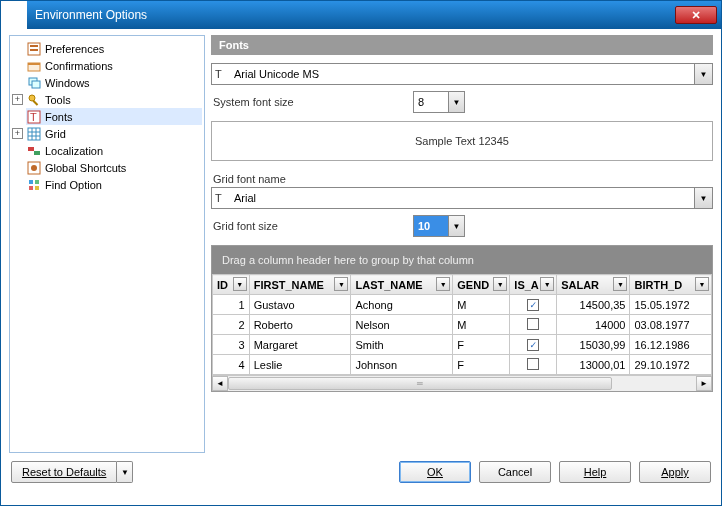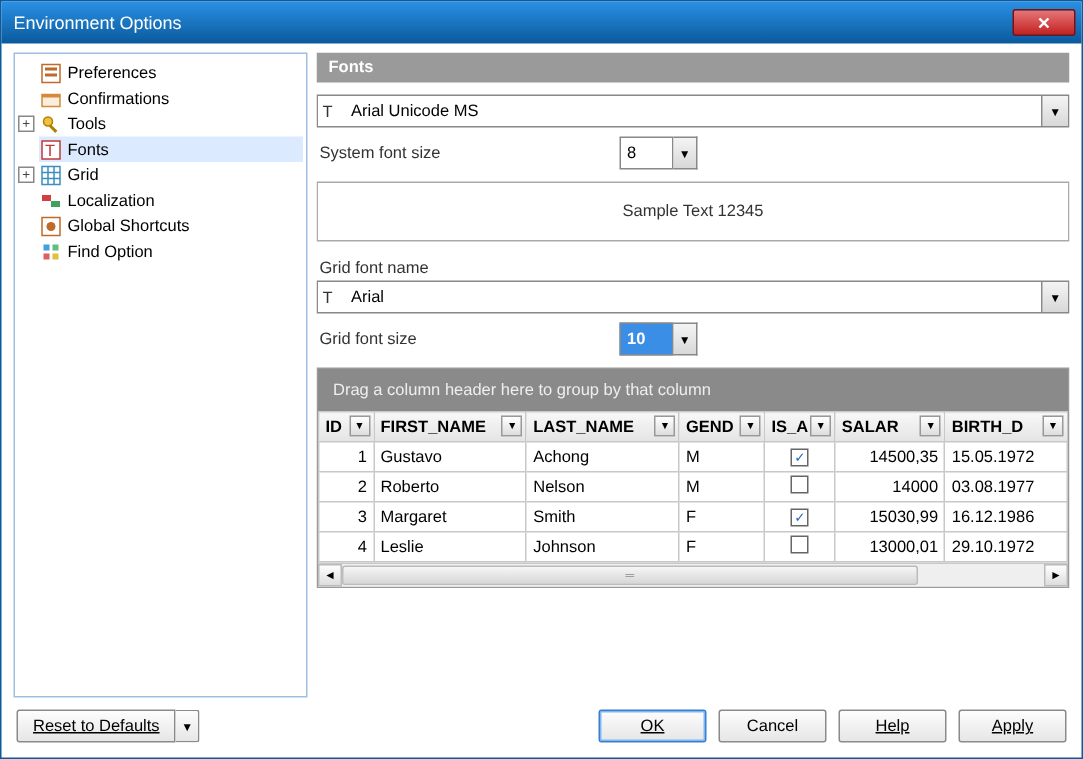--- a/index.html
+++ b/index.html
@@ -1,31 +1,31 @@
 <!DOCTYPE html>
 <html><head>
 <meta charset="utf-8">
 <style>
 * { box-sizing: border-box; font-family: Tahoma, Arial, sans-serif; font-size: 11px; }
 body { margin: 0; background: #fff; }
 .window { width: 722px; height: 506px; border: 1px solid #0a5a9c; background: #fff; display: flex; flex-direction: column; }
-.titlebar { height: 28px; background: linear-gradient(#2a90e4,#0a5a9c); display: flex; align-items: center; padding: 0 4px 0 8px; color: #fff; }
+.titlebar { height: 28px; background: linear-gradient(#2a90e4,#0a5a9c); display: flex; align-items: center; padding: 0 4px 0 8px; color: #fff; margin-left: 26px; }
 .titlebar .title { flex: 1; font-size: 12px; }
 .titlebar .close { width: 42px; height: 18px; background: linear-gradient(#e67676,#c22222); border: 1px solid #7a1010; border-radius: 2px; display: flex; align-items: center; justify-content: center; color: #fff; font-weight: bold; cursor: pointer; }
 .body { flex: 1; display: flex; gap: 6px; padding: 6px 8px 2px 8px; overflow: hidden; }
 .tree { width: 196px; border: 1px solid #9fbfe0; background: #fff; padding: 4px 2px; overflow: auto; }
 .tnode { display: flex; align-items: center; height: 17px; cursor: pointer; }
 .expander { width: 11px; height: 11px; border: 1px solid #888; background: #fff; margin-right: 3px; display: flex; align-items: center; justify-content: center; font-size: 9px; line-height: 1; color: #444; }
 .ind1 { margin-left: 14px; }
 .ticon { width: 16px; height: 16px; margin-right: 3px; display: flex; align-items: center; justify-content: center; }
 .tlabel { color: #000; }
 .tnode.sel { background: #dbeaff; }
 .right { flex: 1; display: flex; flex-direction: column; overflow: hidden; }
 .panelhdr { background: #9a9a9a; color: #fff; font-weight: bold; padding: 4px 8px; margin-bottom: 8px; }
-.footer { display: flex; align-items: center; padding: 6px 10px 10px 10px; gap: 8px; }
+.footer { display: flex; align-items: center; padding: 6px 10px 22px 10px; gap: 8px; }
 .footer .spacer { flex: 1; }
 .btn { height: 22px; min-width: 72px; background: linear-gradient(#fdfdfd,#e6e6e6); border: 1px solid #8a8a8a; border-radius: 2px; padding: 0 10px; cursor: pointer; display: inline-flex; align-items: center; justify-content: center; }
 .btn.def { border: 1px solid #3a7ecf; box-shadow: 0 0 0 1px #7fb8f0 inset; }
 .splitbtn { display: inline-flex; }
 .splitbtn .btn { border-radius: 2px 0 0 2px; }
 .splitbtn .drop { width: 16px; height: 22px; border: 1px solid #8a8a8a; border-left: none; background: linear-gradient(#fdfdfd,#e6e6e6); border-radius: 0 2px 2px 0; display: flex; align-items: center; justify-content: center; cursor: pointer; font-size: 8px; }
 .lbl { color: #333; margin: 2px 0 2px 2px; }
 .combo { height: 22px; border: 1px solid #888; background: #fff; display: flex; align-items: center; }
 .combo .cicon { width: 18px; display: flex; align-items: center; justify-content: center; }
 .combo .ctext { flex: 1; padding: 0 4px; }
@@ -77,20 +77,29 @@
       </div>
       <div class="tnode ind1">
         <span class="ticon">
             <svg width="14" height="14">
               <rect x="1" y="4" width="12" height="8" fill="#fbeedd" stroke="#d48a3a"></rect>
               <rect x="1" y="4" width="12" height="2" fill="#d48a3a"></rect>
             </svg>
           </span>
         <span class="tlabel">Confirmations</span>
       </div>
+      <div class="tnode ind1">
+        <span class="ticon">
+            <svg width="14" height="14">
+              <rect x="2" y="2" width="8" height="7" fill="#dff" stroke="#3a8ec0"></rect>
+              <rect x="5" y="5" width="8" height="7" fill="#dff" stroke="#3a8ec0"></rect>
+            </svg>
+          </span>
+        <span class="tlabel">Windows</span>
+      </div>
       <div class="tnode">
         <span class="expander">+</span>
         <span class="ticon">
             <svg width="14" height="14">
               <circle cx="5" cy="5" r="3" fill="#f0c040" stroke="#b08000"></circle>
               <rect x="7" y="7" width="6" height="2" fill="#b08000" transform="rotate(45 7 7)"></rect>
             </svg>
           </span>
         <span class="tlabel">Tools</span>
       </div>

